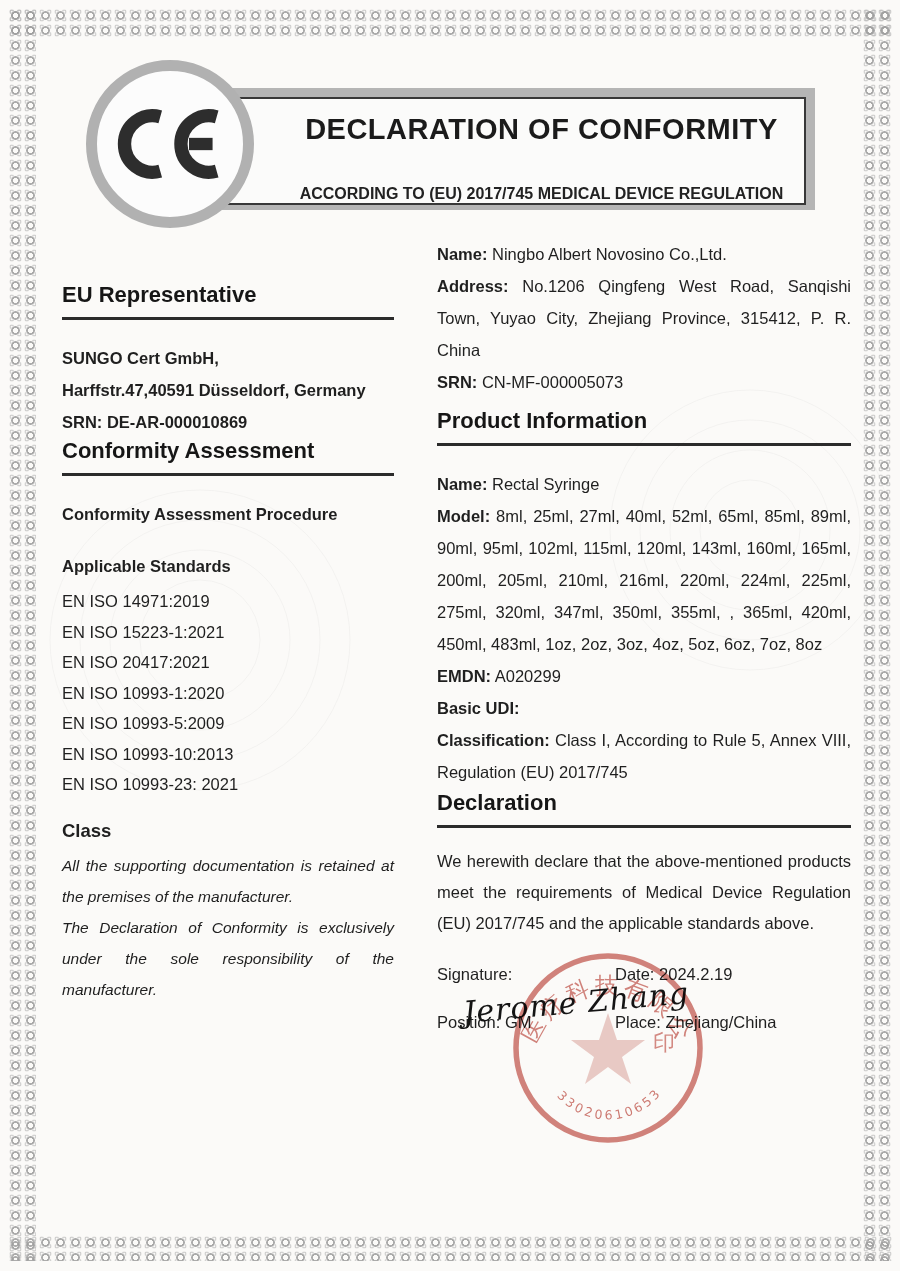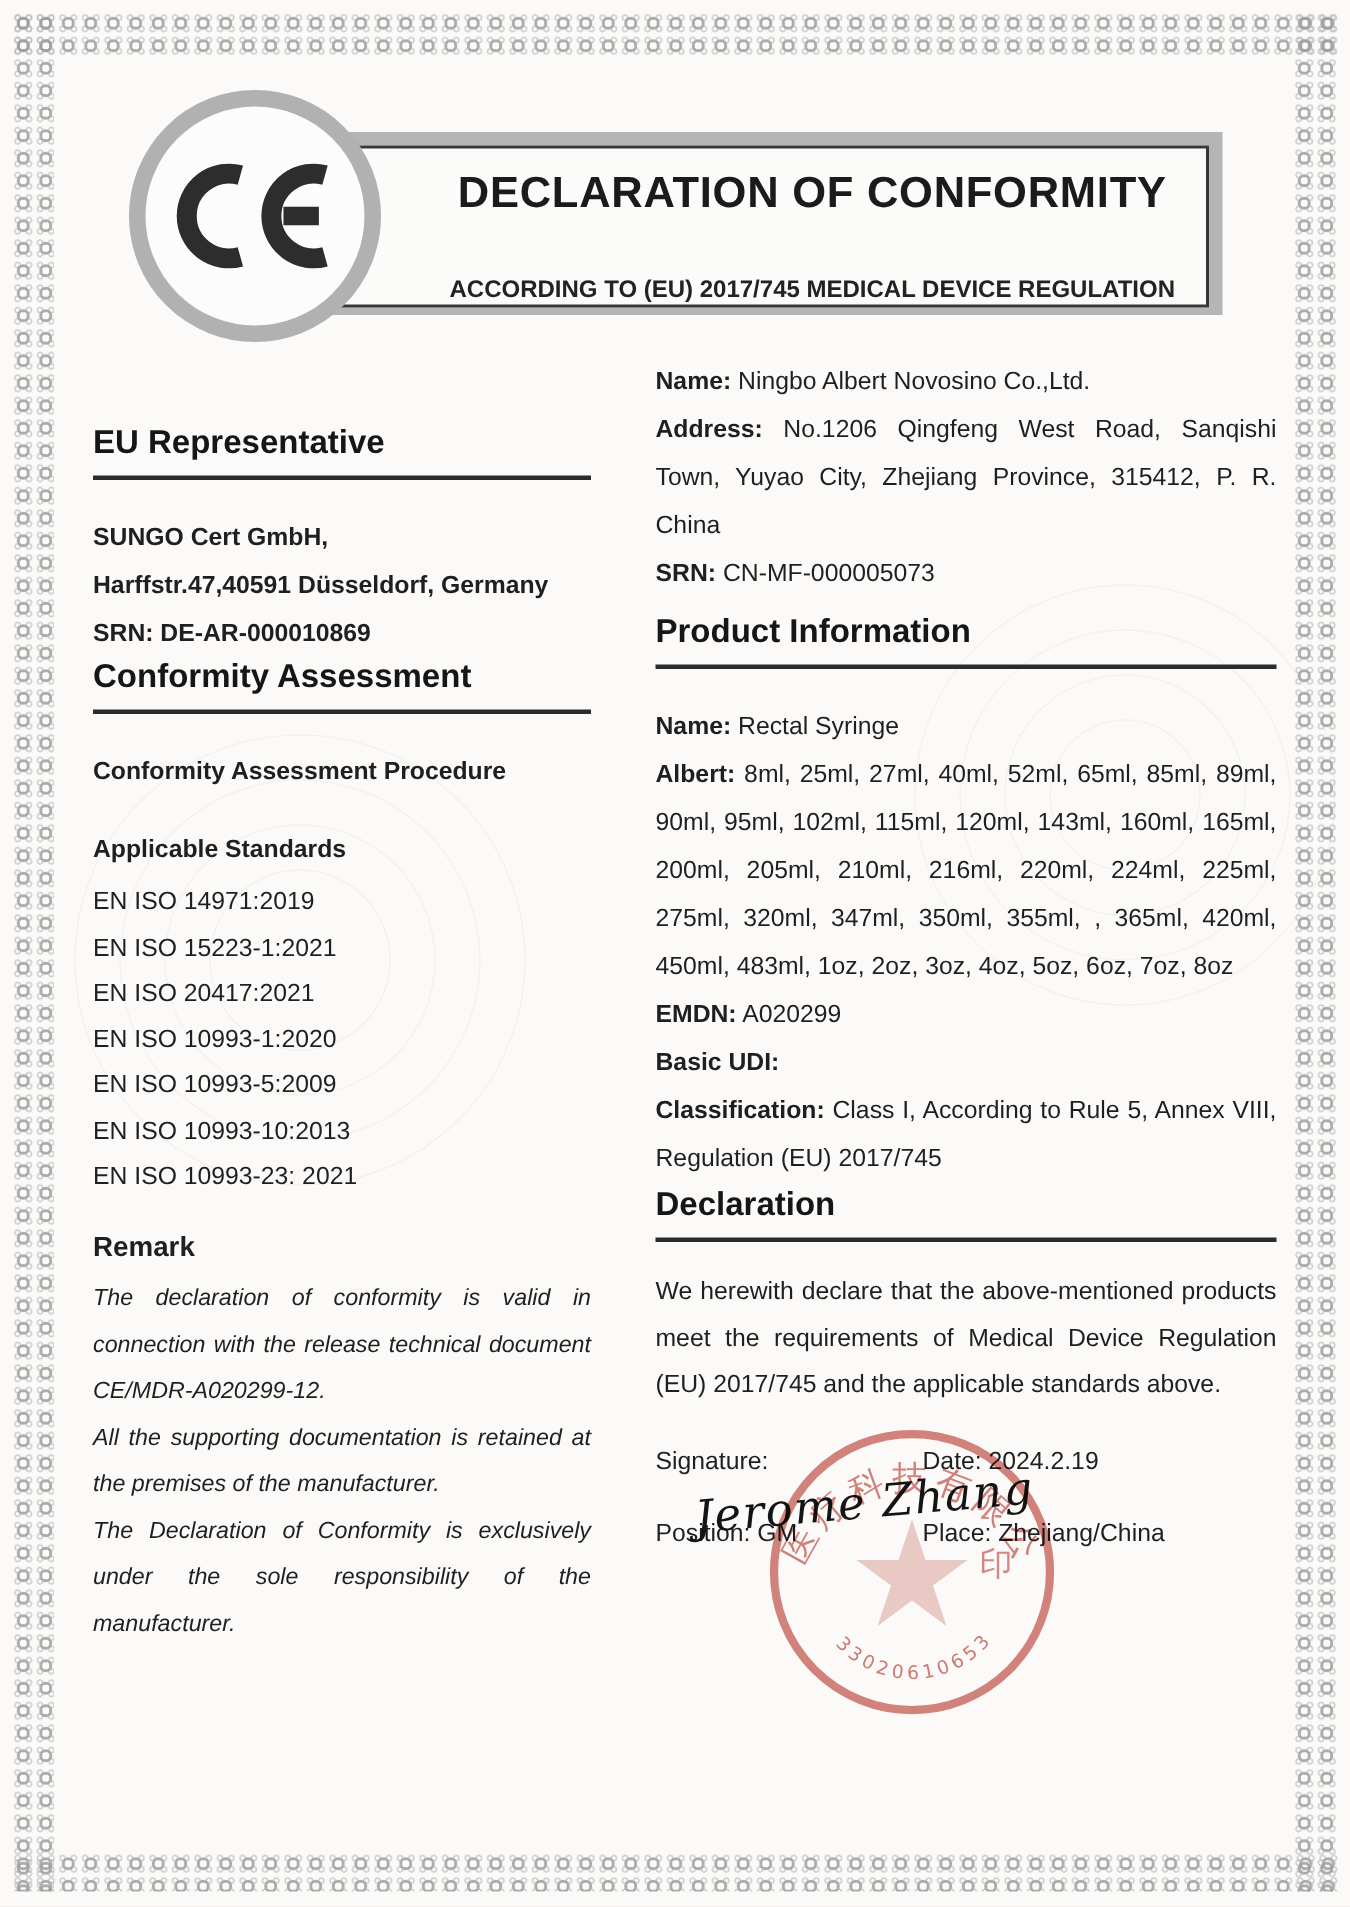--- a/index.html
+++ b/index.html
@@ -133,35 +133,34 @@
     <ul class="stds">
       <li>EN ISO 14971:2019</li>
       <li>EN ISO 15223-1:2021</li>
       <li>EN ISO 20417:2021</li>
       <li>EN ISO 10993-1:2020</li>
       <li>EN ISO 10993-5:2009</li>
       <li>EN ISO 10993-10:2013</li>
       <li>EN ISO 10993-23: 2021</li>
     </ul>
 
-    <h3 class="remark">Remark</h3>
-    <p class="remark-p">The declaration of conformity is valid in connection with the release technical document CE/MDR-A020299-12.</p>
+    <h3 class="remark">Class</h3>
     <p class="remark-p">All the supporting documentation is retained at the premises of the manufacturer.</p>
     <p class="remark-p">The Declaration of Conformity is exclusively under the sole responsibility of the manufacturer.</p>
   </div>
 
   <div class="col-right">
 
     <p class="line"><span class="b">Name:</span> <span>Ningbo Albert Novosino Co.,Ltd.</span></p>
     <p class="line just"><span class="b">Address:</span> <span>No.1206 Qingfeng West Road, Sanqishi Town, Yuyao City, Zhejiang Province, 315412, P. R. China</span></p>
     <p class="line"><span class="b">SRN:</span> <span>CN-MF-000005073</span></p>
 
     <h2 class="section" style="margin-top:10px">Product Information</h2>
     <p class="line"><span class="b">Name:</span> <span>Rectal Syringe</span></p>
-    <p class="line just"><span class="b">Albert:</span> <span>8ml, 25ml, 27ml, 40ml, 52ml, 65ml, 85ml, 89ml, 90ml, 95ml, 102ml, 115ml, 120ml, 143ml, 160ml, 165ml, 200ml, 205ml, 210ml, 216ml, 220ml, 224ml, 225ml, 275ml, 320ml, 347ml, 350ml, 355ml, , 365ml, 420ml, 450ml, 483ml, 1oz, 2oz, 3oz, 4oz, 5oz, 6oz, 7oz, 8oz</span></p>
+    <p class="line just"><span class="b">Model:</span> <span>8ml, 25ml, 27ml, 40ml, 52ml, 65ml, 85ml, 89ml, 90ml, 95ml, 102ml, 115ml, 120ml, 143ml, 160ml, 165ml, 200ml, 205ml, 210ml, 216ml, 220ml, 224ml, 225ml, 275ml, 320ml, 347ml, 350ml, 355ml, , 365ml, 420ml, 450ml, 483ml, 1oz, 2oz, 3oz, 4oz, 5oz, 6oz, 7oz, 8oz</span></p>
     <p class="line"><span class="b">EMDN:</span> <span>A020299</span></p>
     <p class="line b">Basic UDI:</p>
     <p class="line just"><span class="b">Classification:</span> <span>Class I, According to Rule 5, Annex VIII, Regulation (EU) 2017/745</span></p>
 
     <h2 class="section" style="margin-top:2px;margin-bottom:18px">Declaration</h2>
     <p class="line just" style="line-height:31px">We herewith declare that the above-mentioned products meet the requirements of Medical Device Regulation (EU) 2017/745 and the applicable standards above.</p>
 
     <div class="sig-block">
       <div class="sig-row row1">
         <span>Signature:</span>

